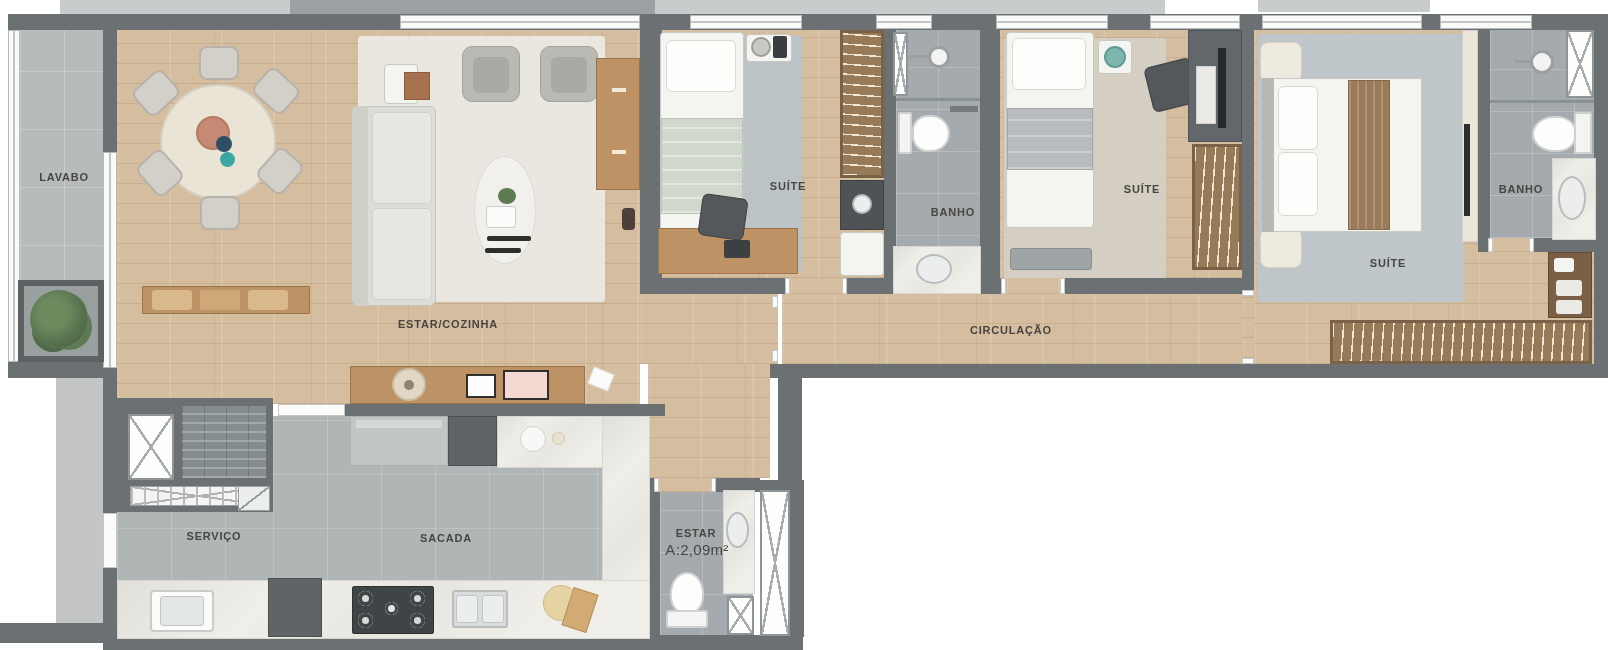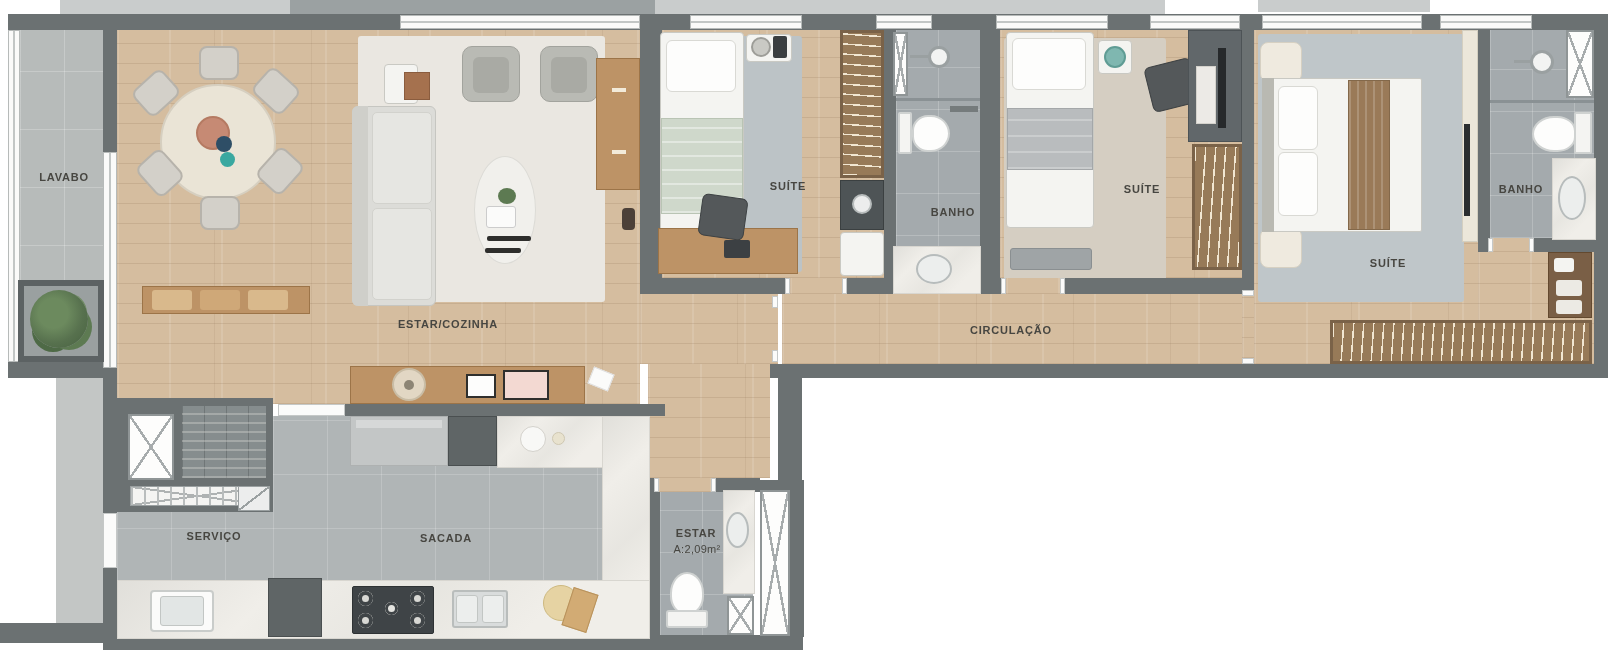--- a/index.html
+++ b/index.html
@@ -41,21 +41,21 @@
       repeating-linear-gradient(90deg,#b9bdbd 0 2px, transparent 2px 13px),
       linear-gradient(to top right, transparent calc(50% - 1px), #aeb2b2 calc(50% - 1px) calc(50% + 1px), transparent calc(50% + 1px)),
       linear-gradient(to bottom right, transparent calc(50% - 1px), #aeb2b2 calc(50% - 1px) calc(50% + 1px), transparent calc(50% + 1px));}
   .win{position:absolute;background:#fafaf9;border:1px solid #b6bab9;box-sizing:border-box;
     background-image:linear-gradient(0deg, transparent 42%, #c2c6c5 42% 58%, transparent 58%);}
   .winv{position:absolute;background:#fafaf9;border:1px solid #b6bab9;box-sizing:border-box;
     background-image:linear-gradient(90deg, transparent 42%, #c2c6c5 42% 58%, transparent 58%);}
   .door{position:absolute;background:#fbfbfa;border:1px solid #c5c8c7;box-sizing:border-box;}
   .lbl{position:absolute;transform:translate(-50%,-50%);font-weight:700;font-size:11px;
        color:#474641;letter-spacing:.8px;white-space:nowrap;}
-  .lbl.small{font-size:11px;font-weight:400;letter-spacing:.3px;}
+  .lbl.small{font-size:15px;font-weight:400;letter-spacing:.3px;}
   .furn{position:absolute;box-sizing:border-box;}
   .white-furn{background:#f4f4f1;border:1px solid #c9c9c3;border-radius:4px;}
   .gray-furn{background:#b9bab4;border:1px solid #a2a39d;border-radius:8px;}
   .dark-furn{background:#54585a;border:1px solid #3d4143;border-radius:6px;}
   .woodf{background:#bd9366;border:1px solid #9c7448;}
   .dchair{position:absolute;width:40px;height:34px;background:#d3d0c9;border:2px solid #b7b3ab;
           border-radius:8px;box-sizing:border-box;}
   .pillow{background:#fdfdfc;border:1px solid #d9d9d4;border-radius:6px;}
   .basin{background:#eceeed;border:2px solid #b7bcbc;border-radius:50%;}
 </style>

